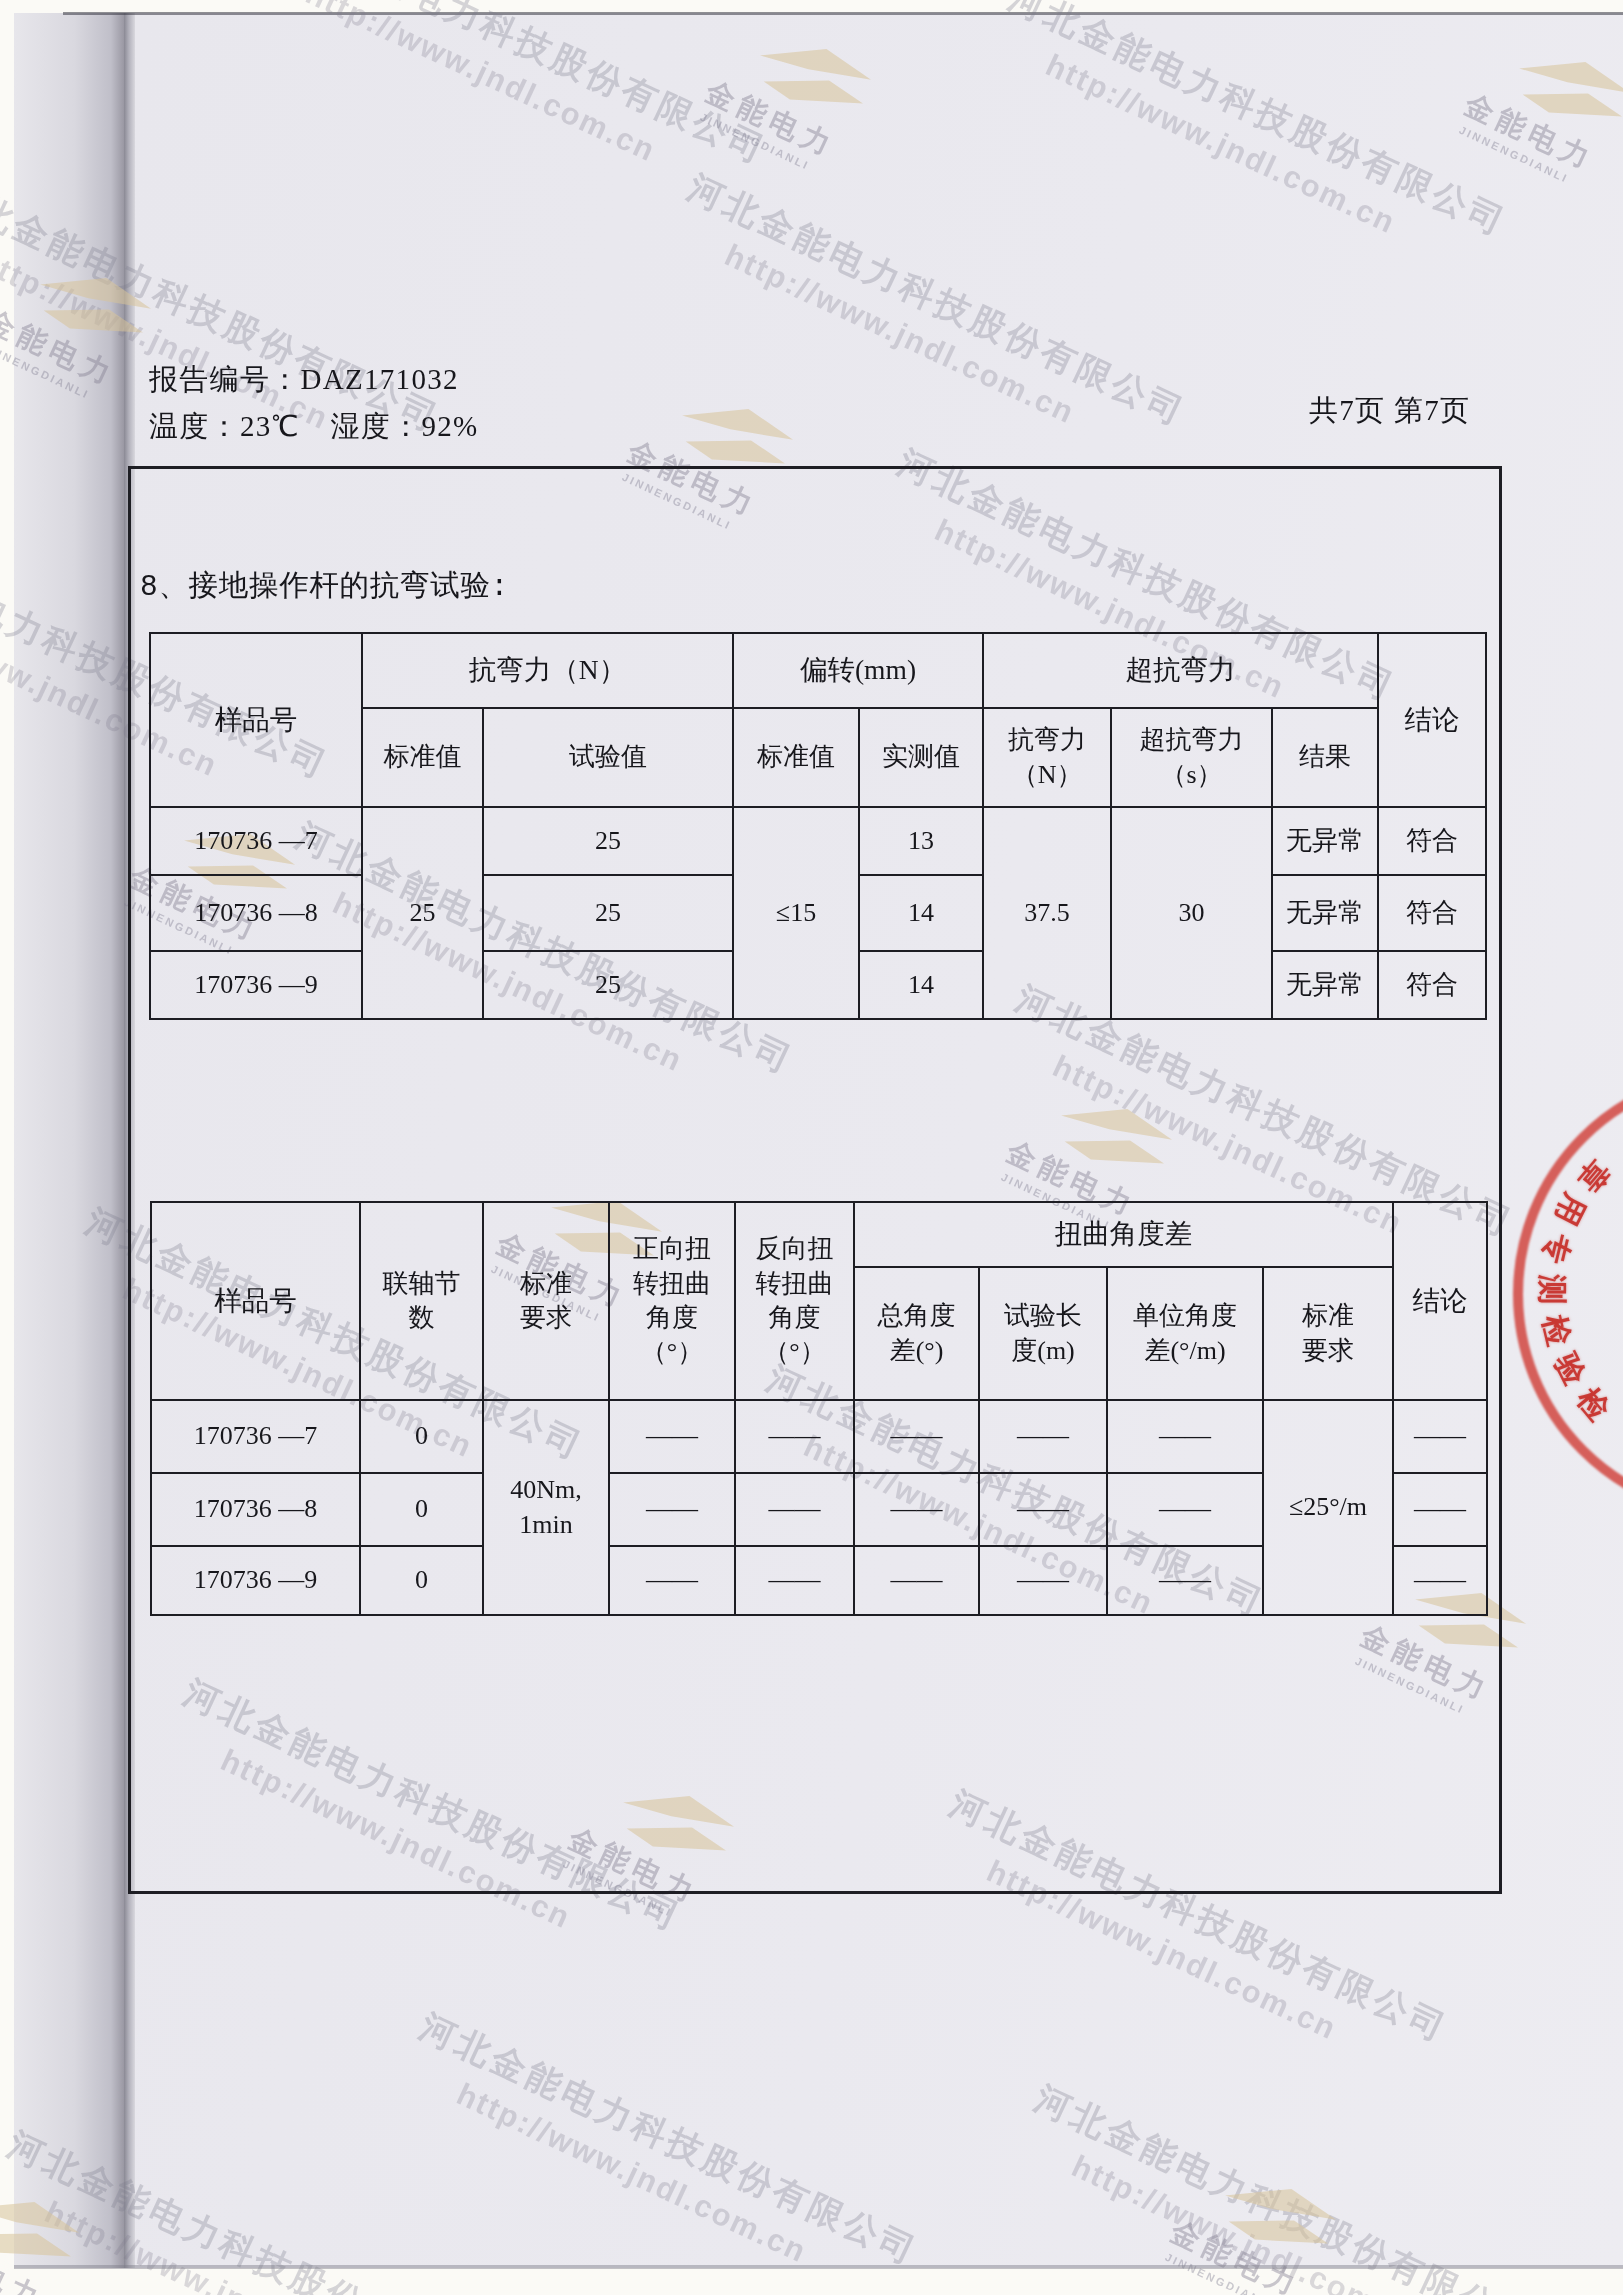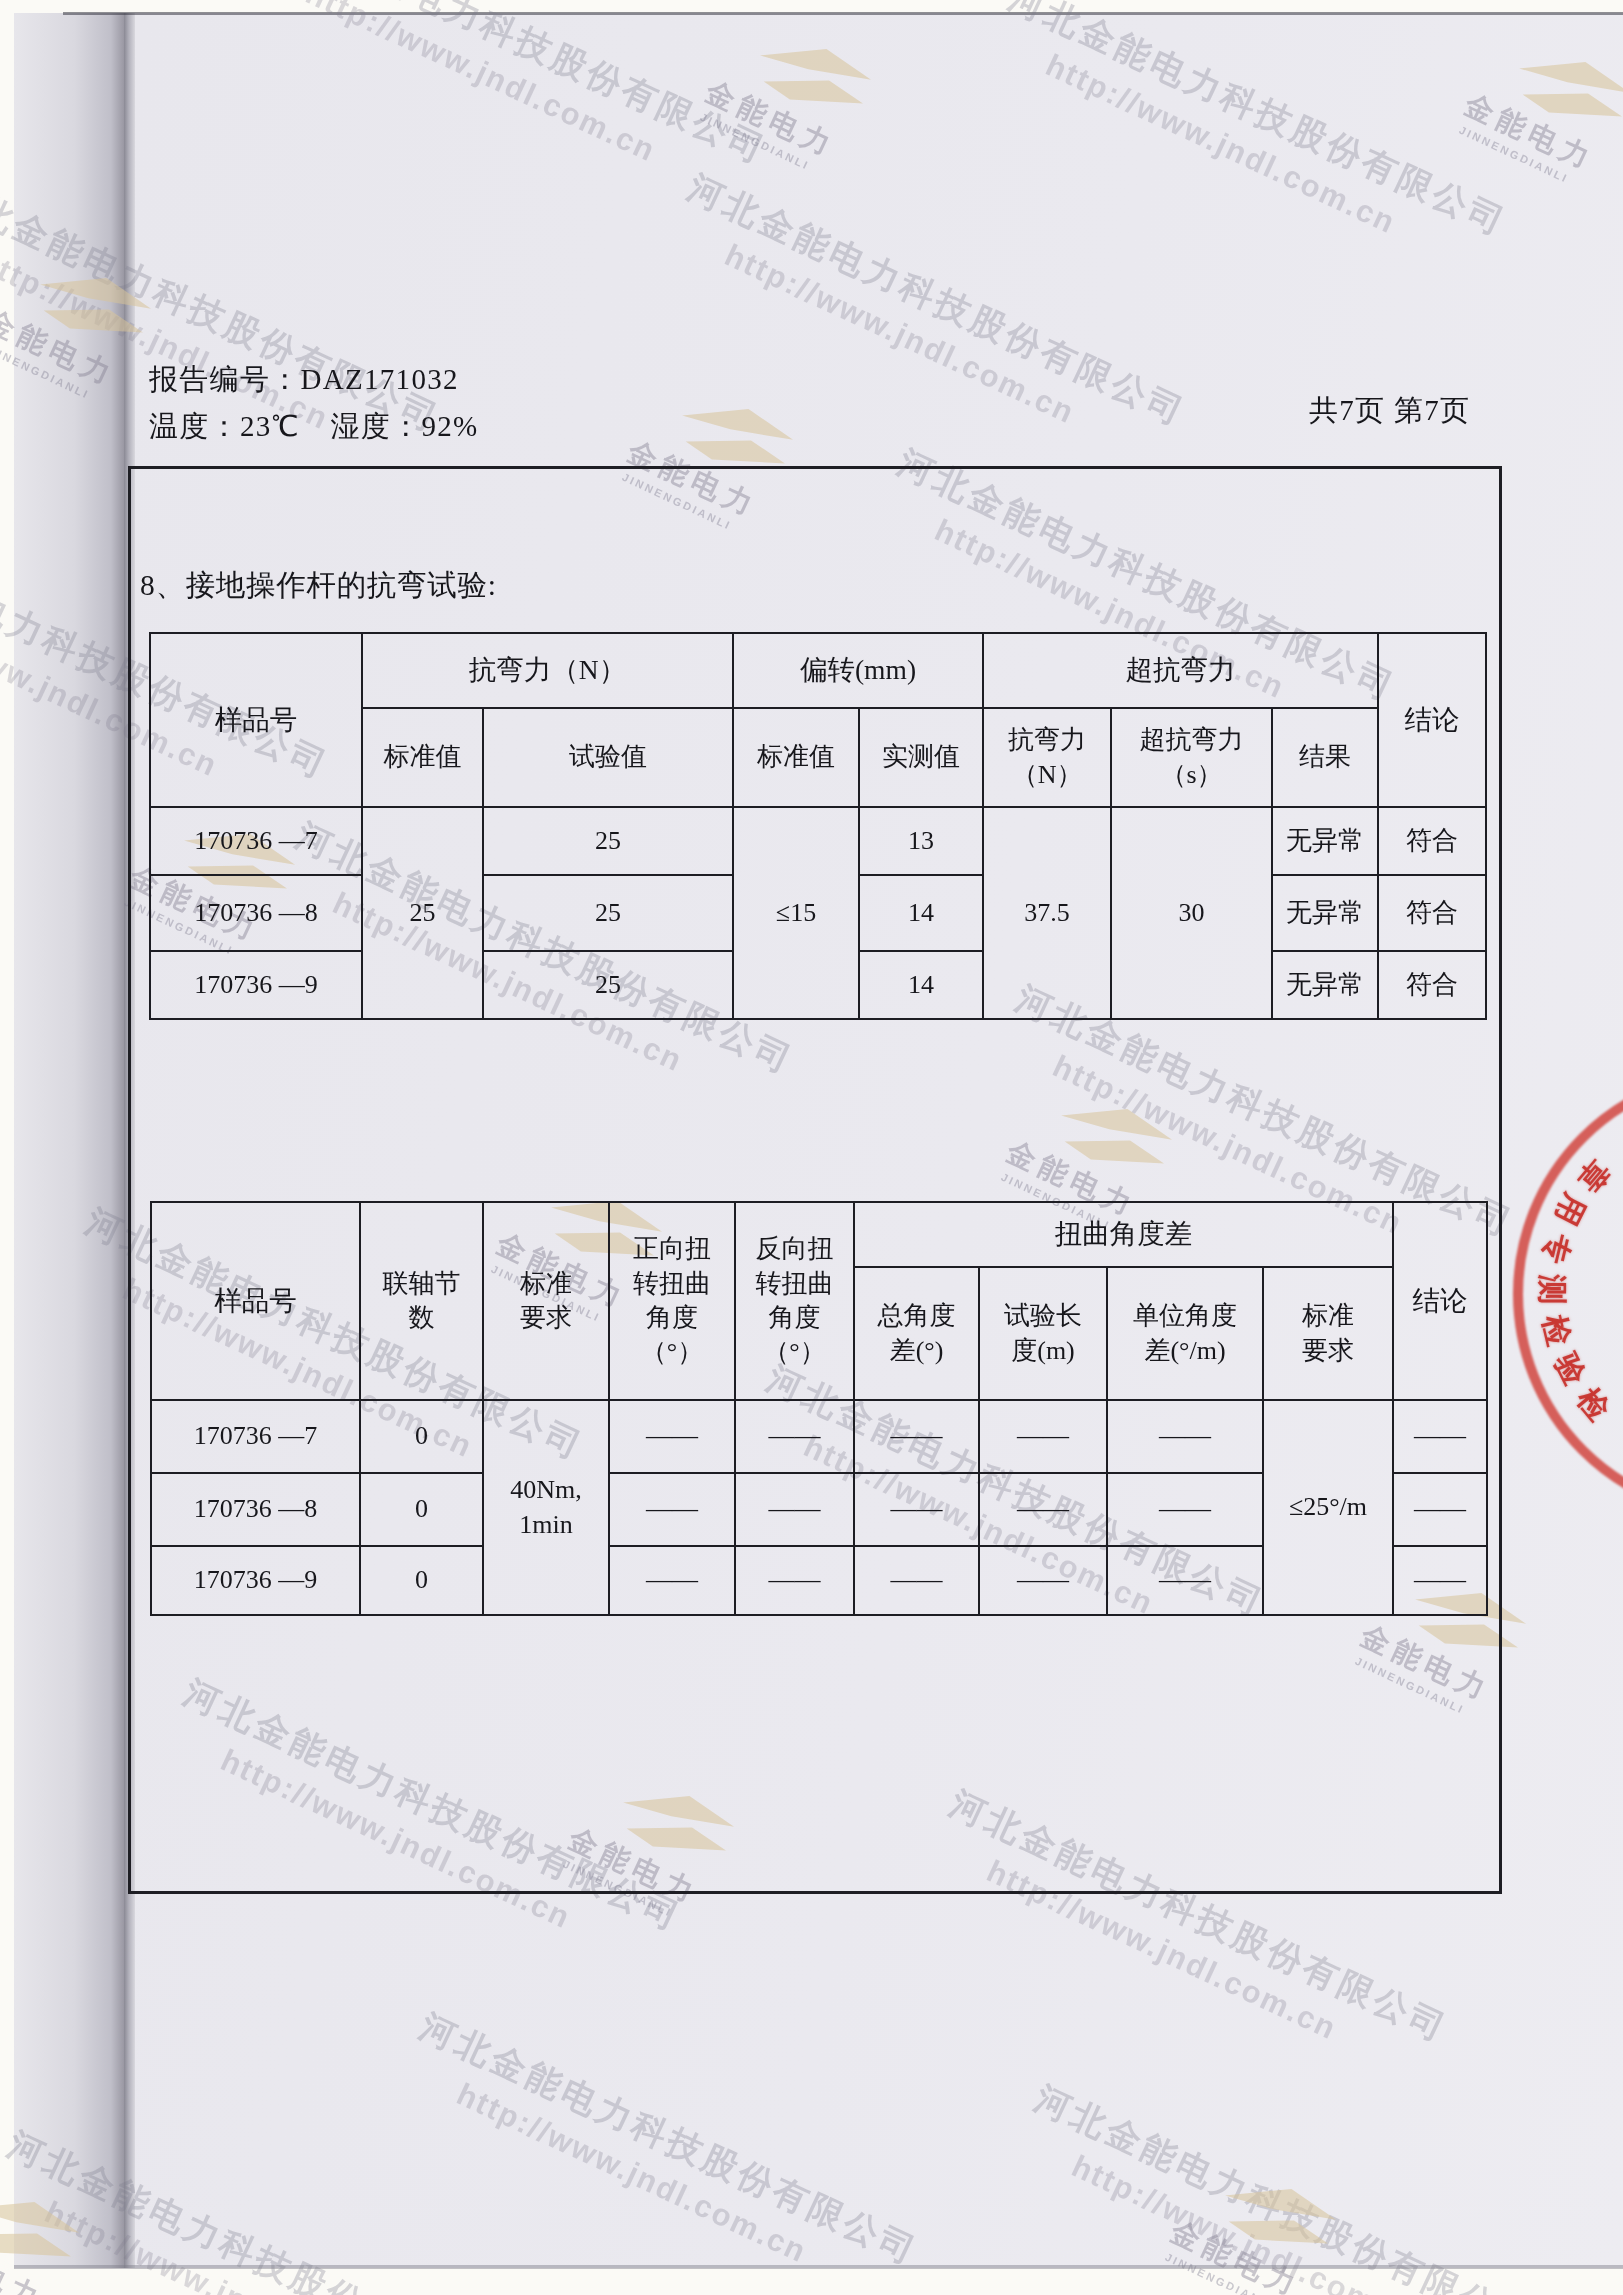--- a/index.html
+++ b/index.html
@@ -35,21 +35,21 @@
      font-size:42px;font-weight:bold;letter-spacing:18.3px;}
   .meta{position:absolute;font-size:29px;letter-spacing:1.3px;}
   .m1{left:149px;top:360px;}
   .m2{left:149px;top:407px;}
   .m2 .gap{display:inline-block;width:31px;}
   .pagination{position:absolute;left:1309px;top:391px;font-size:29px;letter-spacing:1.3px;text-align:right;}
   
   .bigbox{position:absolute;left:128px;top:466px;width:1368px;height:1422px;
      border:3.3px solid #1e1e24;}
   .sec-heading{position:absolute;font-size:29.5px;letter-spacing:0.7px;}
-  .sh8{left:140px;top:566px;}
+  .sh8{left:140px;top:566px;font-family:Liberation Mono, monospace;}
   .sh9{left:140px;top:1128px;font-size:29px;}
   
   table.rpt{position:absolute;border-collapse:collapse;table-layout:fixed;}
   .rpt td{border:2.6px solid #1d1d23;text-align:center;vertical-align:middle;
      font-size:26px;line-height:1.32;white-space:pre-line;padding:0;overflow:hidden;}
   .rpt .g{font-size:27.5px;}
   #t8{left:149px;top:632px;width:1337px;}
   #t9{left:150px;top:1201px;width:1336px;}
   
   .stamp-arc{position:absolute;left:1513px;top:1068px;width:432px;height:432px;

